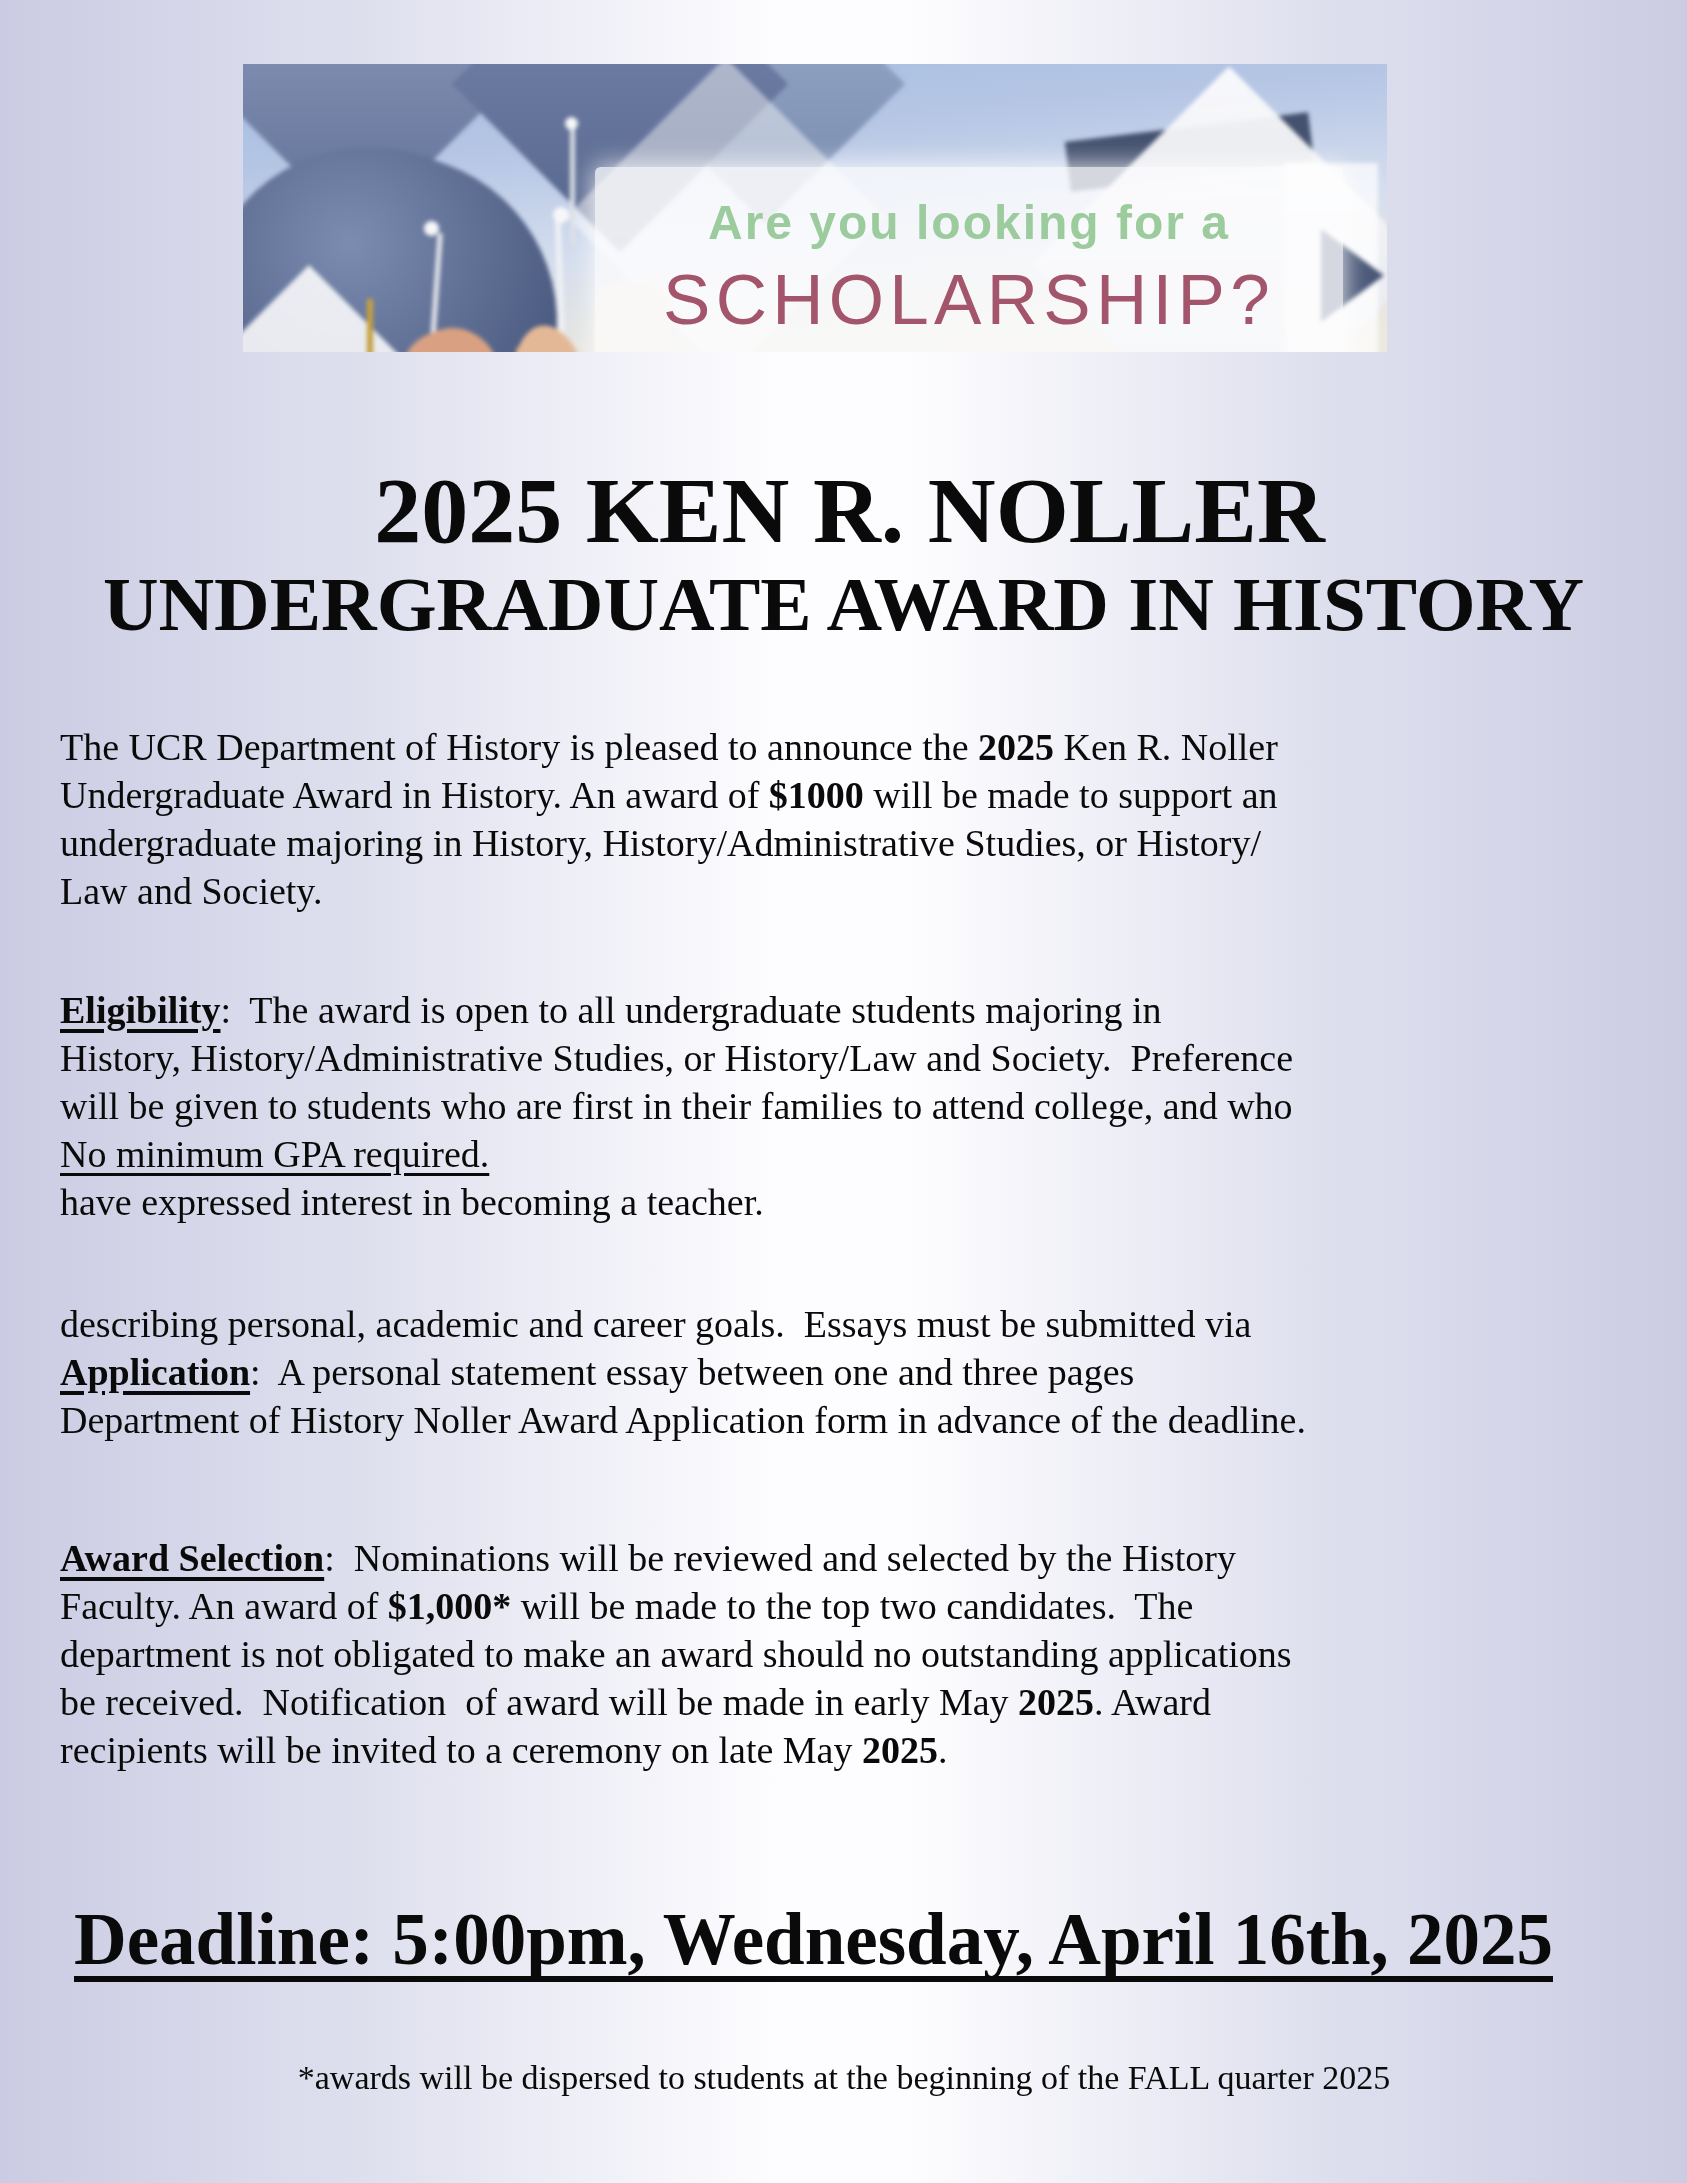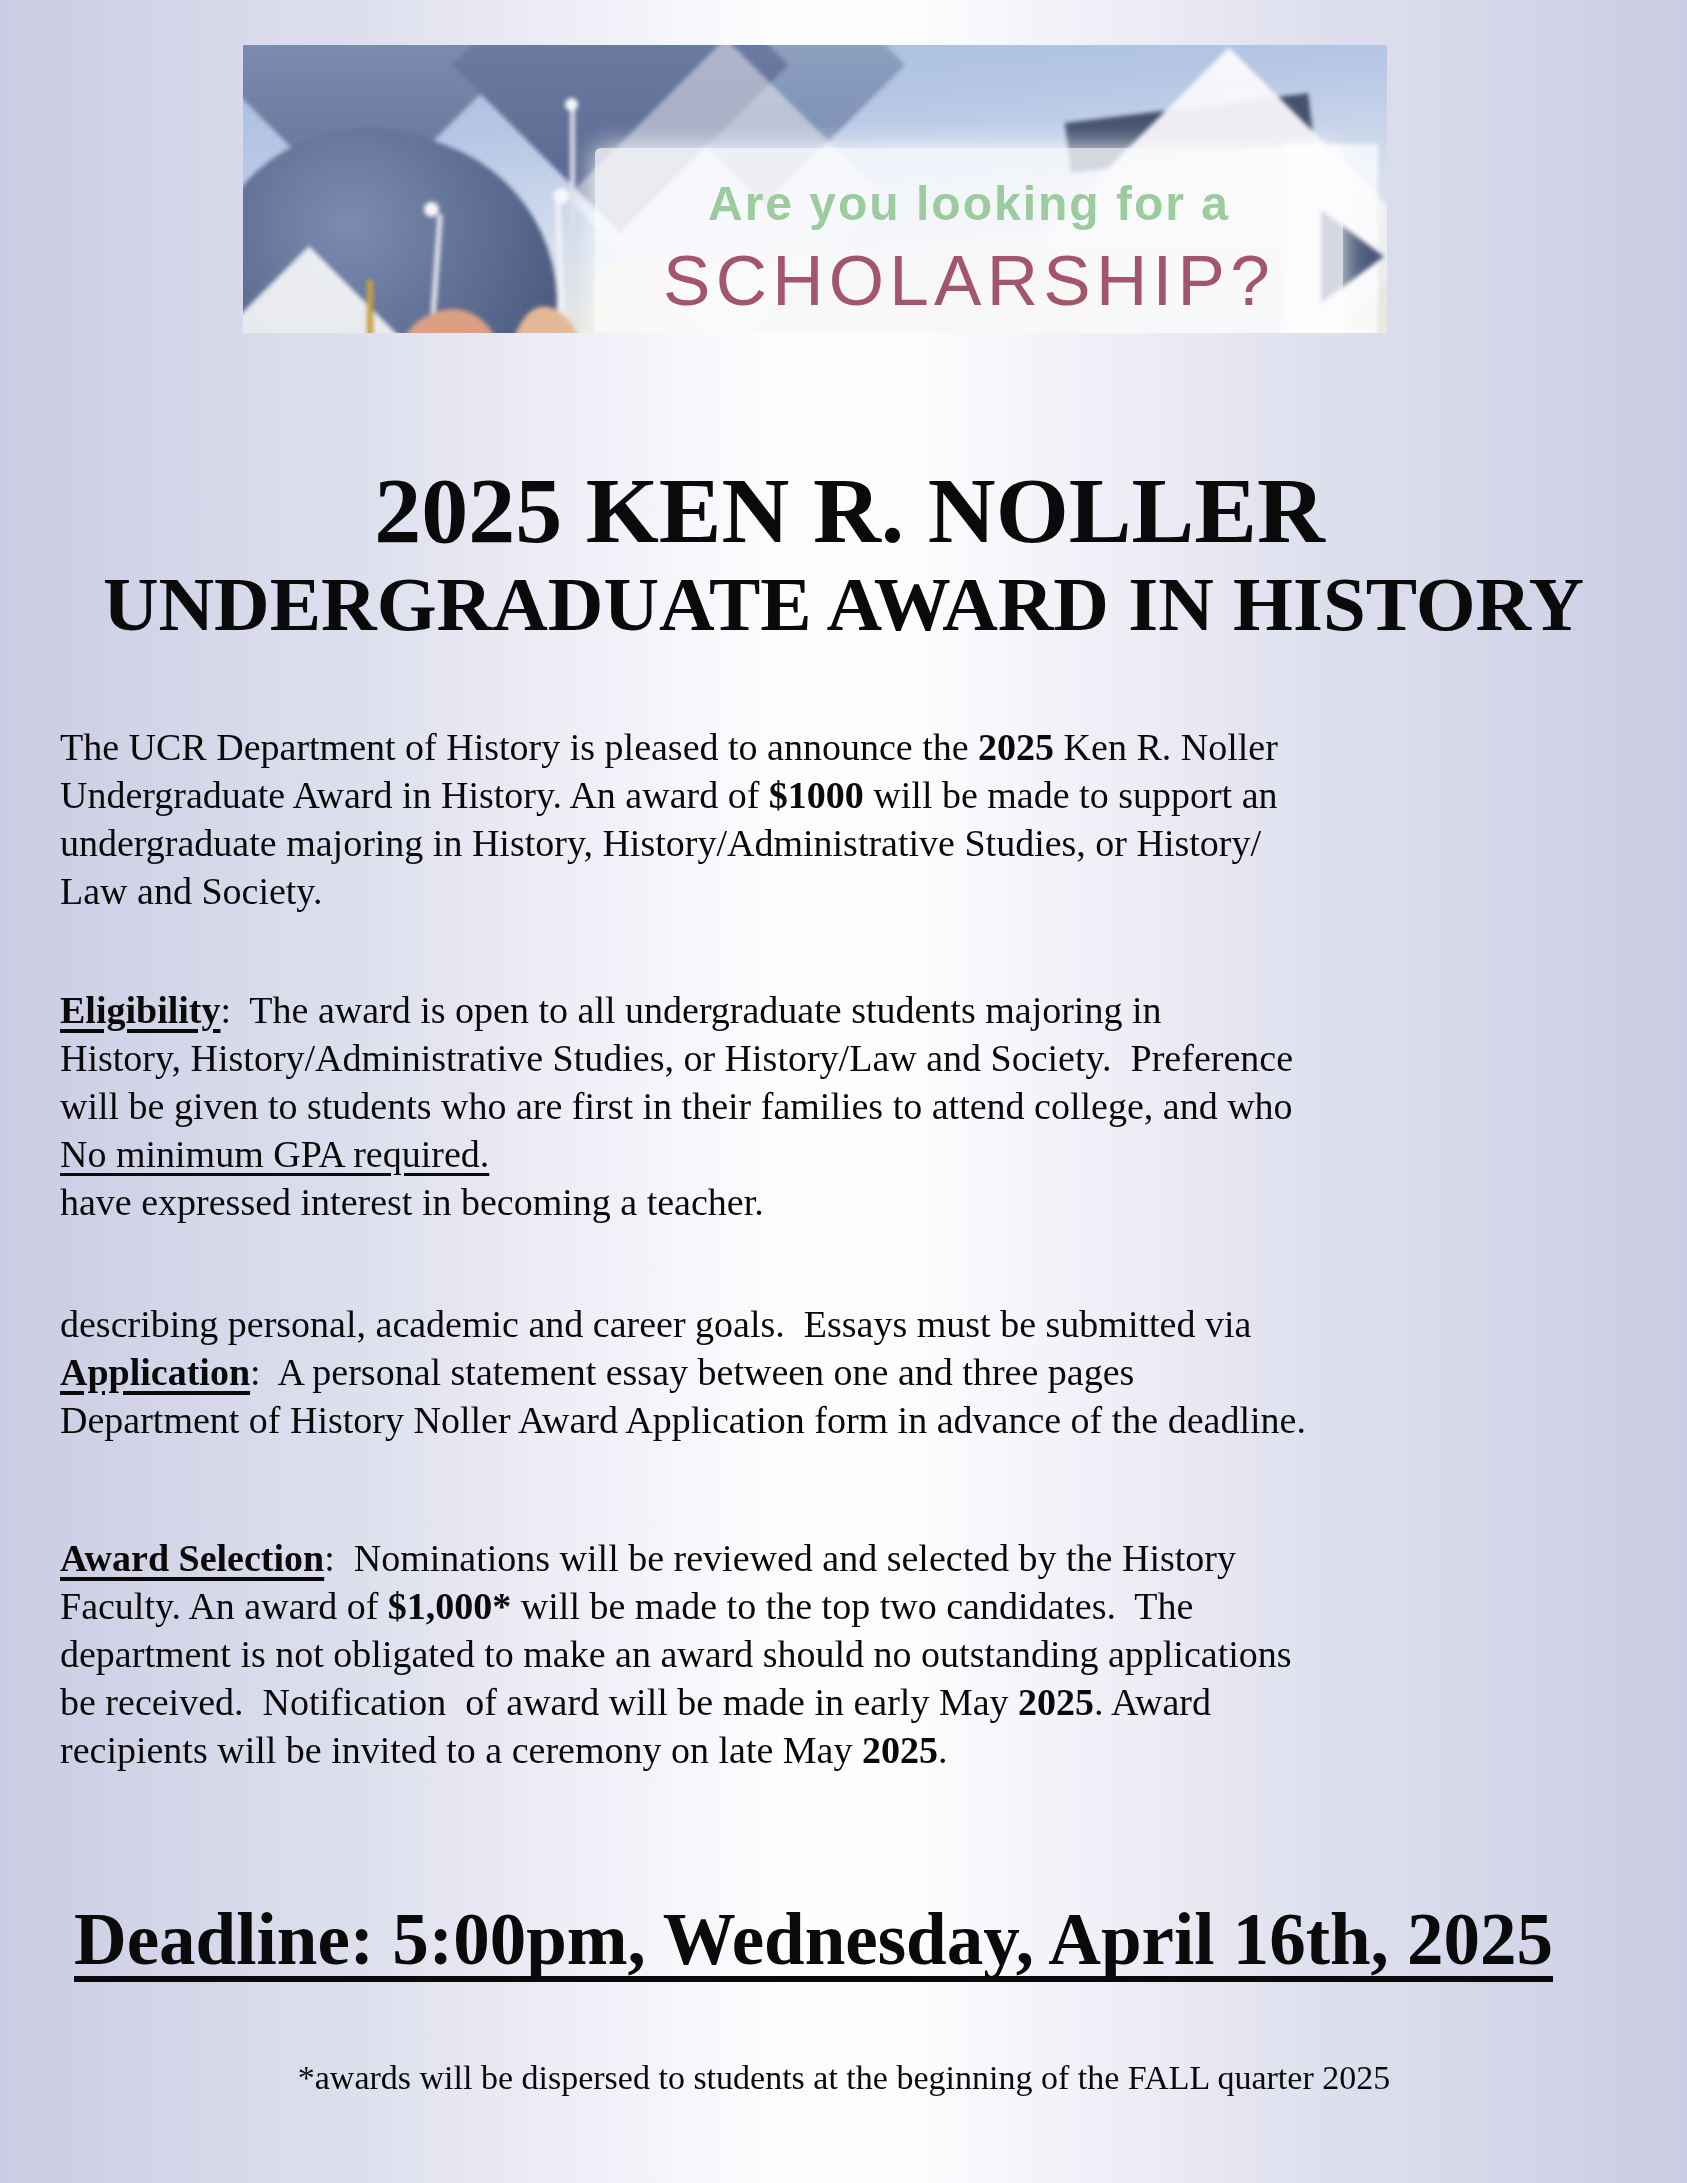--- a/index.html
+++ b/index.html
@@ -4,21 +4,21 @@
 <style>
   html,body{margin:0;padding:0;}
   body{width:1687px;height:2183px;overflow:hidden;}
   .page{
     position:relative;width:1687px;height:2183px;overflow:hidden;
     background:linear-gradient(to right,#cbcce3 0%,#dfe0ee 22%,#fdfdff 46%,#fdfdff 54%,#dfe0ee 78%,#cbcce3 100%);
     font-family:"Liberation Serif","DejaVu Serif",serif;color:#0a0a0a;
   }
 
   
-  .hero{position:absolute;left:243px;top:45px;width:1144px;height:288px;overflow:hidden;
+  .hero{position:absolute;left:243px;top:64px;width:1144px;height:288px;overflow:hidden;
     background:linear-gradient(175deg,#a3bce0 0%,#b7c7e5 30%,#d5deee 58%,#e7e6e0 82%,#eee9df 100%);}
   .hero .shape{position:absolute;}
   .photo-shapes{position:absolute;inset:0;filter:blur(2px);}
   .cap-a{left:6.6px;top:-93px;width:218px;height:218px;transform:rotate(45deg);
     background:linear-gradient(135deg,#93a2c0,#5f6f96);z-index:1;}
   .cap-b{left:258px;top:-99px;width:238px;height:238px;transform:rotate(45deg);
     background:linear-gradient(135deg,#7d8cb0,#54648c);z-index:1;}
   .cap-c{left:423px;top:-79px;width:198px;height:198px;transform:rotate(45deg);
     background:linear-gradient(135deg,#9fb0cd,#7588ad);z-index:0;}
   .cap-dome{left:-46px;top:86px;width:357px;height:357px;border-radius:47%;transform:rotate(20deg);

